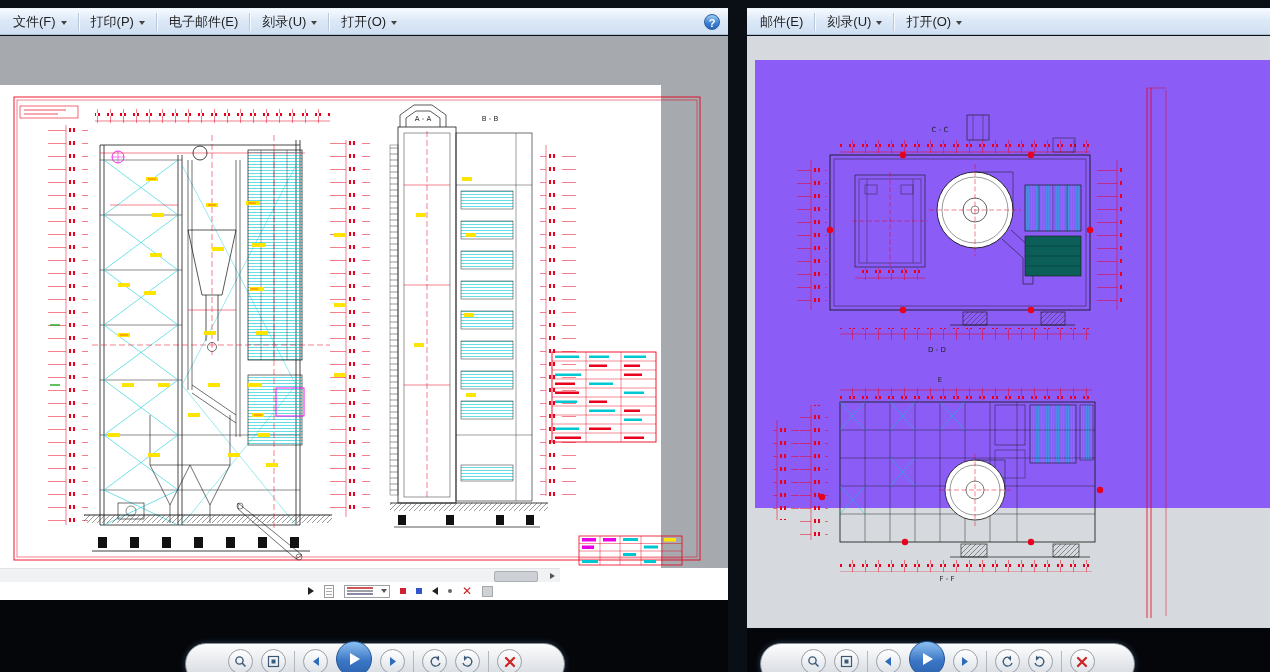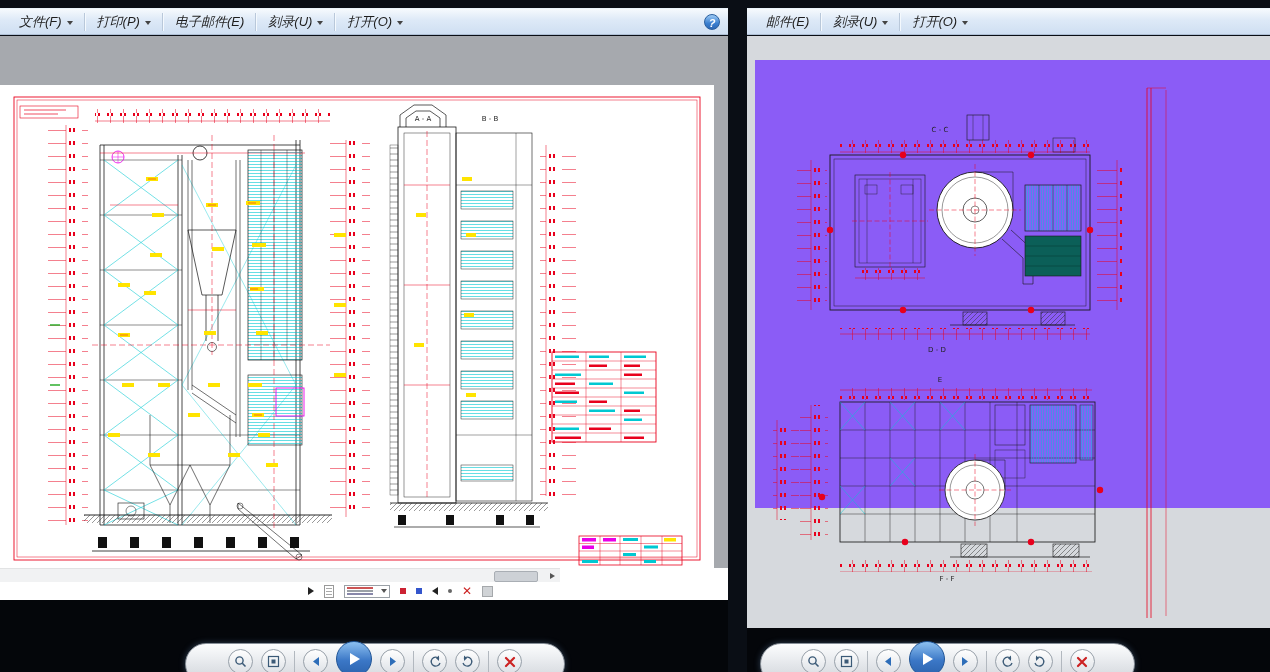--- a/index.html
+++ b/index.html
@@ -10,35 +10,35 @@
   }
   .window{position:absolute;top:8px;height:664px;}
   #win-left{left:0;width:728px;}
   #win-right{left:737px;width:533px;margin-left:10px;}
 
   
   .menubar{
     position:absolute;left:0;top:0;right:0;height:27px;
     background:linear-gradient(#f6fafd,#dde9f7 45%,#cfdff2);
     border-top:1px solid #eaf3fb;border-bottom:1px solid #aebfd4;
-    display:flex;align-items:center;padding:0 10px;box-sizing:border-box;font-style:italic;
+    display:flex;align-items:center;padding:0 4px;box-sizing:border-box;
   }
   .mitem{display:flex;align-items:center;gap:5px;padding:3px 9px;font-size:13px;color:#1e1e1e;white-space:nowrap;cursor:default;}
   .arr{width:0;height:0;border-left:3.5px solid transparent;border-right:3.5px solid transparent;border-top:4px solid #444;margin-top:2px;}
   .msep{width:1px;height:18px;background:#b9c8da;border-right:1px solid #f4f9fe;margin:0 2px;}
   .help{
     position:absolute;right:8px;top:5px;width:16px;height:16px;border-radius:50%;
     background:linear-gradient(#9ecbf5,#3a7fd0 60%,#2c66b4);
     color:#fff;font-size:11px;font-weight:bold;line-height:16px;text-align:center;
     border:1px solid #2a5f9e;box-sizing:border-box;
   }
 
   
   .viewer-left{position:absolute;left:0;top:28px;width:728px;height:532px;background:#a6a9ae;}
-  .page-left{position:absolute;left:0;top:49px;width:714px;height:483px;background:#ffffff;}
+  .page-left{position:absolute;left:0;top:49px;width:661px;height:483px;background:#ffffff;}
   .viewer-right{position:absolute;left:0;top:28px;width:533px;height:592px;background:#d6d9dd;}
   .page-right{position:absolute;left:8px;top:24px;width:525px;height:448px;background:#8b5cf6;}
   .page-left svg,.page-right svg{display:block;}
 
   
   .hs-row{position:absolute;left:0;top:560px;width:728px;height:14px;background:#ffffff;}
   .hscroll{position:absolute;left:0;top:0;width:560px;height:14px;background:#f1f2f3;border-top:1px solid #e2e3e4;box-sizing:border-box;}
   .hthumb{position:absolute;left:494px;top:2px;width:42px;height:9px;background:#cdd1d6;border:1px solid #a9aeb4;border-radius:2px;}
   .hbtn{position:absolute;right:0;top:0;width:15px;height:13px;background:#f1f2f3;display:flex;align-items:center;justify-content:center;}
   .tri-r{width:0;height:0;border-top:3.5px solid transparent;border-bottom:3.5px solid transparent;border-left:5px solid #555;}

